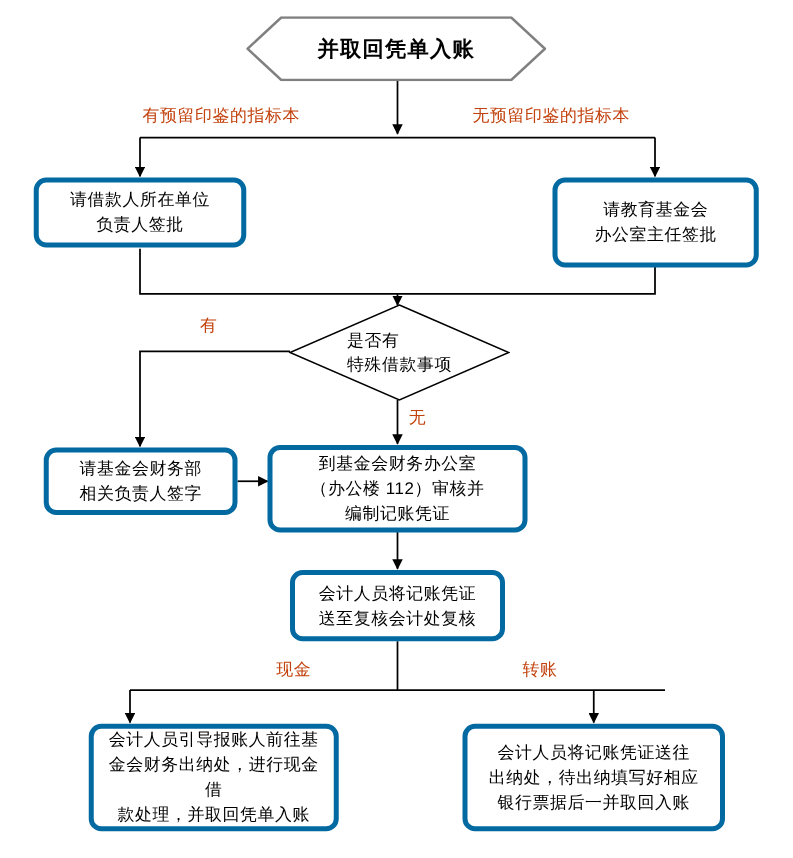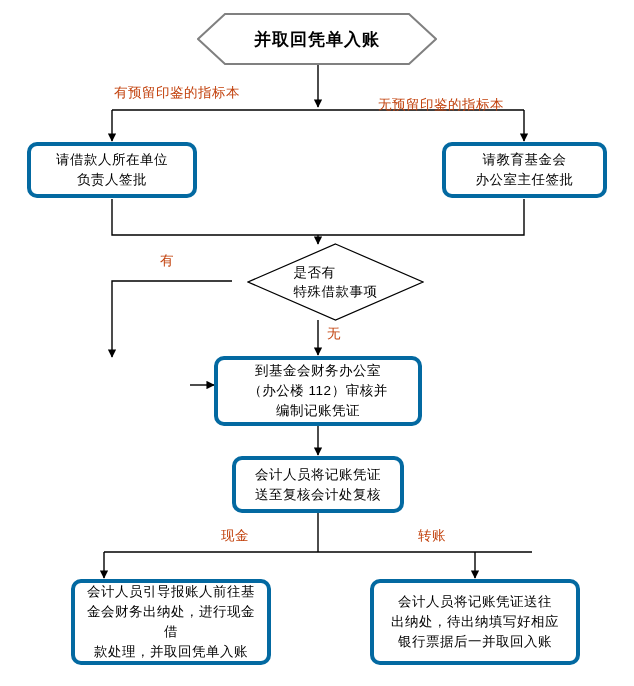--- a/index.html
+++ b/index.html
@@ -108,43 +108,47 @@
   </svg>
 
   <div class="hexwrap" style="left:197px;top:13px;width:240px;height:52px;">
     <svg width="240" height="52" viewBox="0 0 240 52">
       <polygon points="28,1 212,1 239,26 212,51 28,51 1,26" fill="#ffffff" stroke="#808080" stroke-width="2"></polygon>
     </svg>
     <div class="hex-label">并取回凭单入账</div>
   </div>
 
   <div class="edgelabel" style="left:114px;top:84px;">有预留印鉴的指标本</div>
-  <div class="edgelabel" style="left:378px;top:84px;margin-top:12px;">无预留印鉴的指标本</div>
+  <div class="edgelabel" style="left:378px;top:84px;">无预留印鉴的指标本</div>
 
   <div class="node rbox" style="left:27px;top:142px;width:170px;height:56px;">
     <span class="txt">请借款人所在单位
 负责人签批</span>
   </div>
 
-  <div class="node rbox" style="left:442px;top:142px;width:165px;height:56px;">
+  <div class="node rbox" style="left:442px;top:142px;width:165px;height:72px;">
     <span class="txt">请教育基金会
 办公室主任签批</span>
   </div>
 
-  <div class="diamondwrap" style="left:247px;top:243px;width:177px;height:78px;">
+  <div class="diamondwrap" style="left:231px;top:243px;width:177px;height:78px;">
     <svg width="177" height="78" viewBox="0 0 177 78">
       <polygon points="88.5,1 176,39 88.5,77 1,39" fill="#ffffff" stroke="#000000" stroke-width="1.2"></polygon>
     </svg>
     <div class="diamond-label">是否有
 特殊借款事项</div>
   </div>
 
   <div class="edgelabel" style="left:160px;top:252px;">有</div>
   <div class="edgelabel" style="left:327px;top:325px;">无</div>
 
+  <div class="node rbox" style="left:35px;top:358px;width:155px;height:54px;">
+    <span class="txt">请基金会财务部
+相关负责人签字</span>
+  </div>
 
   <div class="node rbox" style="left:214px;top:356px;width:208px;height:70px;">
     <span class="txt">到基金会财务办公室
 （办公楼 112）审核并
 编制记账凭证</span>
   </div>
 
   <div class="node rbox" style="left:232px;top:456px;width:172px;height:57px;">
     <span class="txt">会计人员将记账凭证
 送至复核会计处复核</span>

